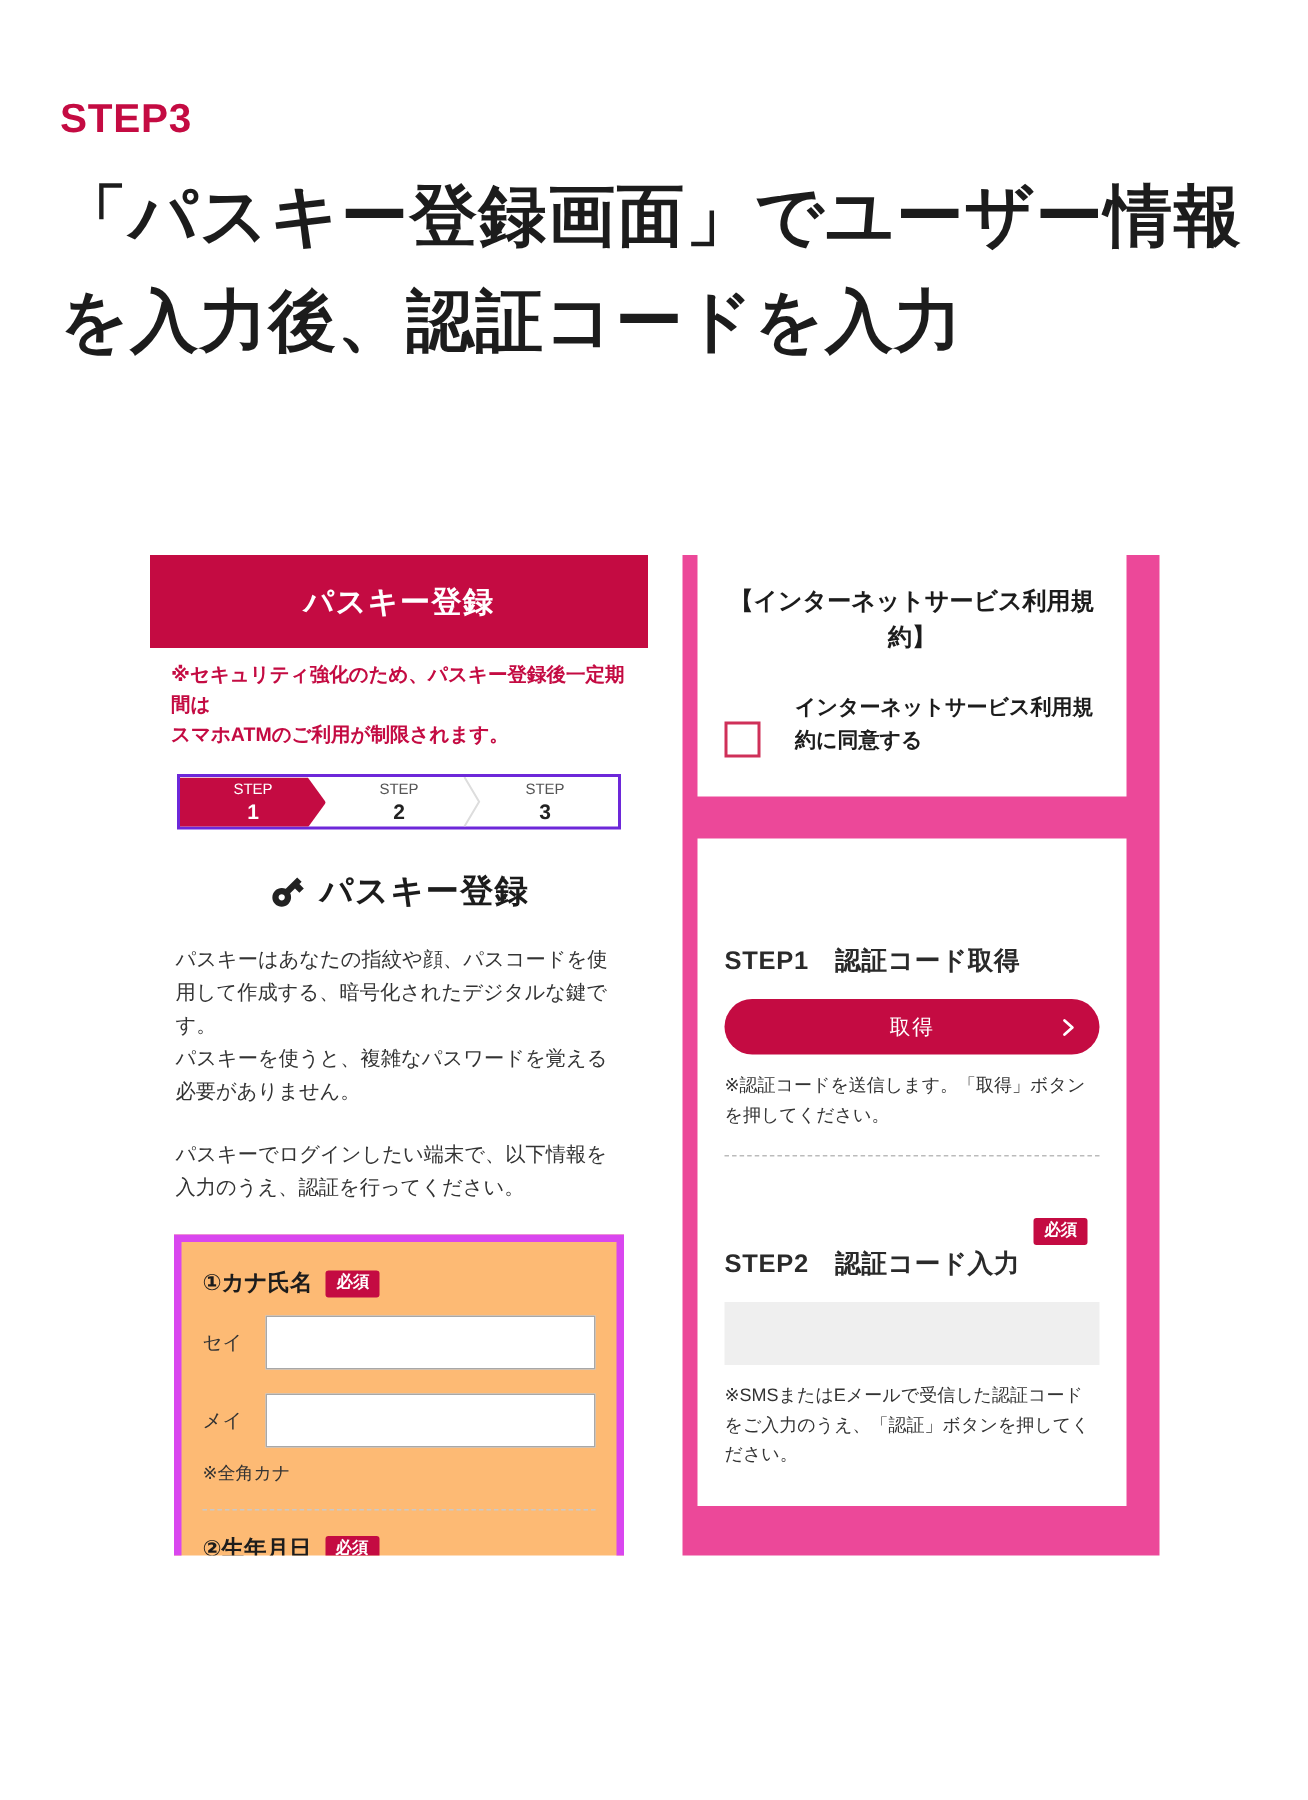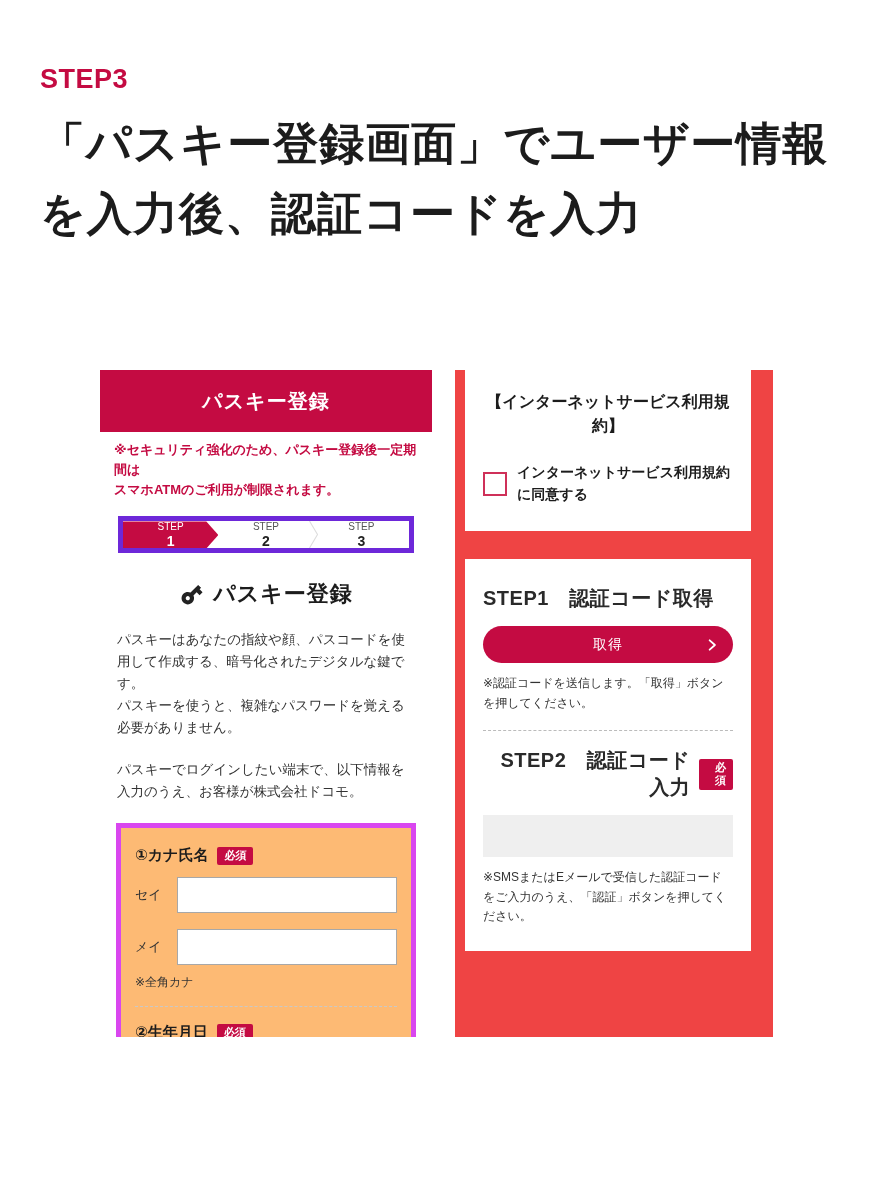--- a/index.html
+++ b/index.html
@@ -18,27 +18,27 @@
     color:var(--body);
   }
   
   .page-header{position:absolute;left:40px;top:64px;width:800px;}
   .step-label{color:var(--crimson);font-size:27px;font-weight:bold;letter-spacing:.5px;}
   .page-title{margin-top:14px;font-size:45px;font-weight:bold;color:var(--ink);line-height:1.55;letter-spacing:1px;}
 
   
   .phone{position:absolute;top:370px;height:667px;overflow:hidden;}
   .phone-left{left:100px;width:332px;background:#ffffff;}
-  .phone-right{left:455px;width:318px;background:#ef4444;}
+  .phone-right{left:455px;width:318px;background:#ec4899;}
 
   
   .lp-header{height:62px;background:var(--crimson);display:flex;align-items:center;justify-content:center;}
   .lp-header-title{color:#fff;font-size:20px;font-weight:bold;letter-spacing:1px;}
   .lp-warning{margin:8px 14px 0;color:var(--crimson);font-size:13px;font-weight:bold;line-height:1.55;text-align:left;white-space:pre-line;}
-  .lp-steps{margin:16px 18px 0;height:37px;border:5px solid #6d28d9;background:#fff;display:flex;position:relative;}
+  .lp-steps{margin:16px 18px 0;height:37px;border:2px solid #6d28d9;background:#fff;display:flex;position:relative;}
   .lp-step{flex:1;display:flex;flex-direction:column;align-items:center;justify-content:center;line-height:1.15;position:relative;}
   .lp-step .s-label{font-size:10px;color:#555;}
   .lp-step .s-num{font-size:14px;font-weight:bold;color:#222;}
   .lp-step.active{background:var(--crimson);clip-path:polygon(0 0,calc(100% - 12px) 0,100% 50%,calc(100% - 12px) 100%,0 100%);z-index:2;}
   .lp-step.active .s-label,.lp-step.active .s-num{color:#fff;}
   .lp-step-sep{position:absolute;right:-6px;top:0;height:100%;width:13px;z-index:1;}
   .lp-keyhead{margin-top:26px;display:flex;align-items:center;justify-content:center;gap:9px;}
   .lp-keyhead .key-svg{width:25px;height:25px;transform:rotate(-45deg);}
   .lp-keyhead-title{font-size:22px;font-weight:bold;color:var(--ink);letter-spacing:1px;}
   .lp-para{margin:20px 17px 0;font-size:13.5px;line-height:1.63;color:var(--body);white-space:pre-line;}
@@ -56,24 +56,24 @@
   
   .rp-card{background:#ffffff;margin:0 22px 0 10px;}
   .rp-card1{padding:20px 18px 26px;}
   .rp-card2{margin-top:28px;padding:26px 18px 24px;}
   .terms-title{font-size:16px;font-weight:bold;color:var(--ink);text-align:center;line-height:1.5;}
   .terms-box{margin-top:16px;border:1px solid #bdbdbd;padding:13px 11px 14px;font-family:"Liberation Serif","DejaVu Serif",serif;color:#1e1e1e;}
   .terms-heading{font-size:14px;font-weight:bold;letter-spacing:.5px;}
   .terms-article{font-size:13.5px;font-weight:bold;margin-top:14px;}
   .terms-item{display:flex;margin-top:10px;font-size:13px;line-height:1.7;}
   .terms-item .num{flex:none;width:20px;}
-  .agree-row{margin-top:24px;display:flex;align-items:center;gap:10px;font-family:Liberation Serif, serif;}
+  .agree-row{margin-top:24px;display:flex;align-items:flex-end;gap:23px;font-family:Liberation Serif, serif;}
   .checkbox{flex:none;width:24px;height:24px;border:2px solid #cf3059;background:#fff;margin-top:1px;cursor:pointer;}
   .agree-label{font-size:14px;font-weight:bold;color:var(--ink);line-height:1.55;}
-  .rp-step-heading{font-size:20px;font-weight:bold;color:#2a2a2a;letter-spacing:.5px;}
+  .rp-step-heading{font-size:17px;font-weight:bold;color:#2a2a2a;letter-spacing:.5px;margin-top:44px;}
   .get-button{margin-top:14px;position:relative;height:37px;background:var(--crimson);border:none;border-radius:19px;width:100%;display:flex;align-items:center;justify-content:center;cursor:pointer;}
   .get-button .btn-label{color:#fff;font-size:14px;letter-spacing:1px;}
   .get-button .btn-chev{position:absolute;right:14px;top:50%;transform:translateY(-50%);width:14px;height:14px;}
   .rp-note{margin-top:11px;font-size:12px;color:var(--body);line-height:1.62;}
   .rp-dashed{border:none;border-top:1px dashed #bbb;margin:17px 0 16px;}
   .step2-row{display:flex;align-items:center;gap:9px;text-align:right;}
   .code-input{margin-top:14px;width:100%;height:42px;background:#efefef;border:none;outline:none;font-size:15px;padding:0 10px;display:block;}
 </style>
 </head>
 <body>
@@ -115,21 +115,21 @@
 
   <div class="lp-keyhead">
     <svg class="key-svg" viewBox="0 0 24 24">
       <path fill="#222" d="M12.65 10C11.83 7.67 9.61 6 7 6c-3.31 0-6 2.69-6 6s2.69 6 6 6c2.61 0 4.83-1.67 5.65-4H17v4h4v-4h2v-4H12.65zM7 14c-1.1 0-2-.9-2-2s.9-2 2-2 2 .9 2 2-.9 2-2 2z"></path>
     </svg>
     <span class="lp-keyhead-title">パスキー登録</span>
   </div>
 
   <div class="lp-para">パスキーはあなたの指紋や顔、パスコードを使用して作成する、暗号化されたデジタルな鍵です。
 パスキーを使うと、複雑なパスワードを覚える必要がありません。</div>
-  <div class="lp-para">パスキーでログインしたい端末で、以下情報を入力のうえ、お客様が株式会社ドコモ。</div>
+  <div class="lp-para">パスキーでログインしたい端末で、以下情報を入力のうえ、認証を行ってください。</div>
 
   <div class="lp-form">
     <div class="field-label-row">
       <span class="field-label">①カナ氏名</span>
       <span class="req-badge">必須</span>
     </div>
     <div class="input-row">
       <span class="in-label">セイ</span>
       <input class="text-input" type="text" style="">
     </div>

